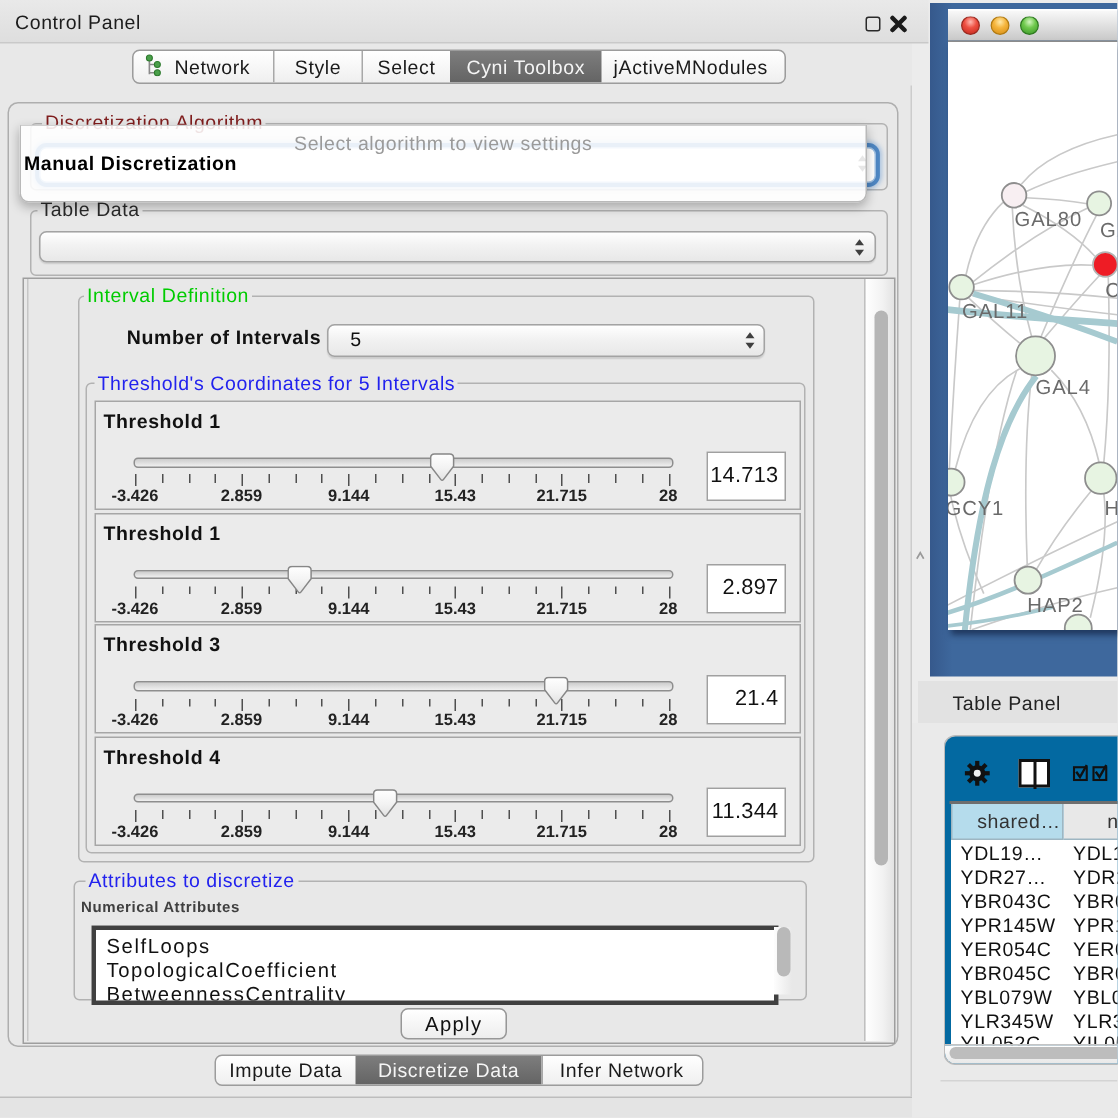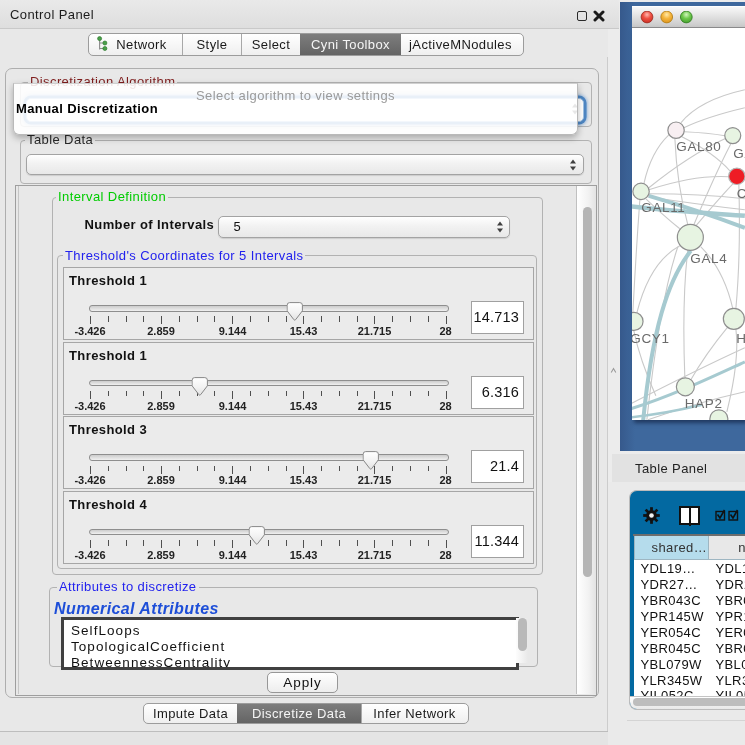--- a/index.html
+++ b/index.html
@@ -140,21 +140,21 @@
     <div style="position:absolute;left:328.2px;top:48.4px;width:1px;height:5.5px;background:#4f4f4f;"></div>
     <div style="position:absolute;left:345.9px;top:48.4px;width:1px;height:5.5px;background:#4f4f4f;"></div>
     <div style="position:absolute;left:363.7px;top:48.4px;width:1px;height:5.5px;background:#4f4f4f;"></div>
     <div style="position:absolute;left:381.5px;top:48.4px;width:1px;height:8px;background:#4f4f4f;"></div>
     <div class="ticklbl" style="left:26px;">-3.426</div>
     <div class="ticklbl" style="left:97px;">2.859</div>
     <div class="ticklbl" style="left:168.5px;">9.144</div>
     <div class="ticklbl" style="left:239.5px;">15.43</div>
     <div class="ticklbl" style="left:310.5px;">21.715</div>
     <div class="ticklbl" style="left:381.5px;">28</div>
-    <div class="tfield">6.316</div>
+    <div class="tfield">2.897</div>
     <svg class="thumb" style="left:136.2px;" width="17" height="19.5" viewBox="0 0 17 19.5">
       <defs>
         <linearGradient id="thg1" x1="0" y1="0" x2="0" y2="1">
           <stop offset="0" stop-color="#ffffff"></stop>
           <stop offset="0.55" stop-color="#f2f2f2"></stop>
           <stop offset="1" stop-color="#e2e2e2"></stop>
         </linearGradient>
       </defs>
       <path d="M3.2 0.6 H13.3 Q15.9 0.6 15.9 3.2 V8.8 L9.2 17.6 Q8.25 18.8 7.3 17.6 L0.6 8.8 V3.2 Q0.6 0.6 3.2 0.6 Z" fill="url(#thg1)" stroke="#878787" stroke-width="1"></path>
     </svg>
@@ -239,21 +239,21 @@
           <stop offset="0.55" stop-color="#f2f2f2"></stop>
           <stop offset="1" stop-color="#e2e2e2"></stop>
         </linearGradient>
       </defs>
       <path d="M3.2 0.6 H13.3 Q15.9 0.6 15.9 3.2 V8.8 L9.2 17.6 Q8.25 18.8 7.3 17.6 L0.6 8.8 V3.2 Q0.6 0.6 3.2 0.6 Z" fill="url(#thg3)" stroke="#878787" stroke-width="1"></path>
     </svg>
   </div>
 
 <div class="gb" style="left:48.5px;top:587px;width:487px;height:78px;"></div>
 <div class="gbt" style="left:57px;top:580px;color:#2222ee;">Attributes to discretize</div>
-<div class="abs" style="left:54px;top:600px;font-size:16px;font-weight:bold;color:#1d4ed8;font-style:italic;">Numerical Attributes</div>
+<div class="abs" style="left:54px;top:600px;font-size:10px;font-weight:bold;color:#404040;">Numerical Attributes</div>
 <div class="abs" style="left:61px;top:617px;width:452px;height:47px;background:#fff;border:3px solid #404040;overflow:hidden;">
   <div class="litem" style="padding-top:2.5px;">SelfLoops</div>
   <div class="litem">TopologicalCoefficient</div>
   <div class="litem">BetweennessCentrality</div>
 </div>
 <div class="abs" style="left:516px;top:618px;width:12px;height:45px;background:linear-gradient(90deg,#fdfdfd,#e8e8e8);"></div>
 <div class="abs" style="left:517.5px;top:618px;width:9px;height:33px;background:#b9b9b9;border-radius:4.5px;"></div>
 
 <div class="abs" style="left:267px;top:671.5px;width:69px;height:19px;background:linear-gradient(#ffffff,#ededed);border:1px solid #979797;border-radius:5px;font-size:13.5px;letter-spacing:0.9px;text-align:center;line-height:19px;color:#111;">Apply</div>
 

